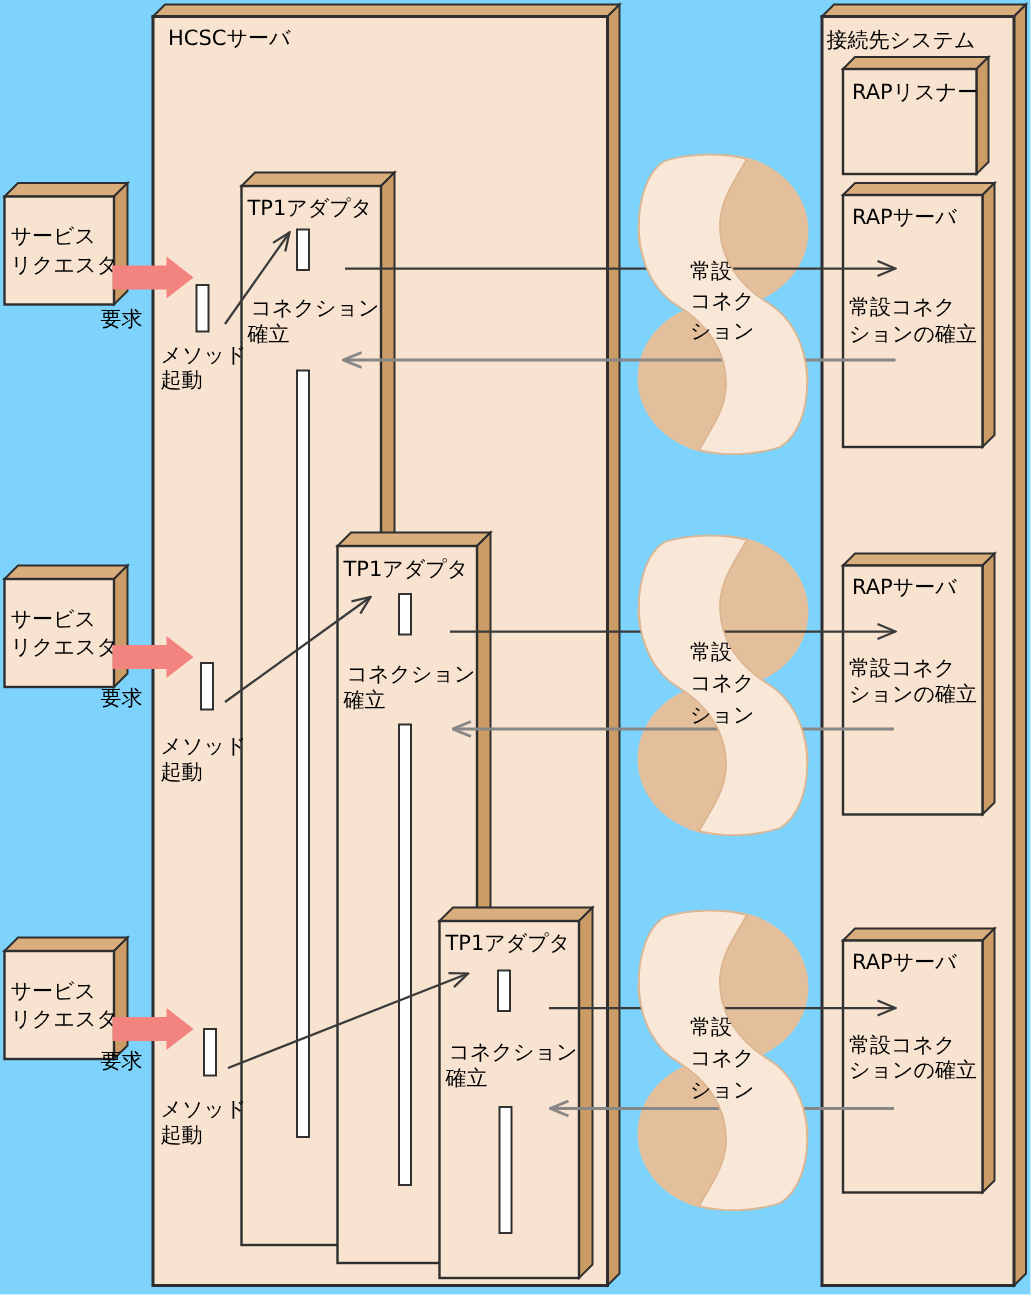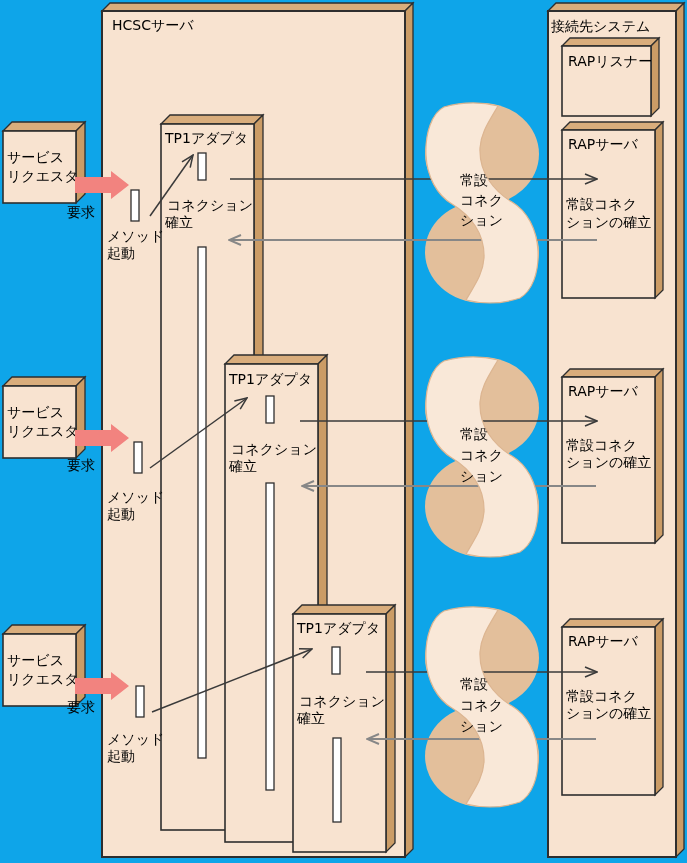--- a/index.html
+++ b/index.html
@@ -1,21 +1,21 @@
 <!DOCTYPE html>
 <html style="--c-front: #f8e3d0; --c-bevel-top: #d9ad7c; --c-bevel-side: #cb9c66; --c-outline: #2e2e2e; --c-slot: #ffffff; --c-band: #f9e8d8; --c-band-edge: #dcb591; --c-lobe: #e3bf9b; --c-arrow-dark: #3a3a3a; --c-arrow-gray: #878787; --c-pink: #f2837f;"><head>
 <meta charset="utf-8">
 <style>
   :root{
     --c-front:#f8e3d0; --c-bevel-top:#d9ad7c; --c-bevel-side:#cb9c66;
     --c-outline:#2e2e2e; --c-slot:#ffffff; --c-band:#f9e8d8; --c-band-edge:#dcb591;
     --c-lobe:#e3bf9b; --c-arrow-dark:#3a3a3a; --c-arrow-gray:#878787; --c-pink:#f2837f;
   }
   html,body{margin:0;padding:0;background:#fff;}
-  .stage{width:687px;height:863px;position:relative;background:#0ea5e9;}
+  .stage{width:687px;height:863px;position:relative;background:#7dd3fc;}
   svg{display:block;}
   text{font-family:"DejaVu Sans",sans-serif;font-size:14px;fill:#000;}
   .face-front{fill:var(--c-front);stroke:var(--c-outline);stroke-width:1.6;stroke-linejoin:miter;}
   .big-front{stroke-width:2;}
   .face-top{fill:var(--c-bevel-top);stroke:var(--c-outline);stroke-width:1.3;stroke-linejoin:miter;}
   .face-side{fill:var(--c-bevel-side);stroke:var(--c-outline);stroke-width:1.3;stroke-linejoin:miter;}
   .slot{fill:var(--c-slot);stroke:var(--c-outline);stroke-width:1.3;}
   .lobe{fill:var(--c-lobe);}
   .band{fill:var(--c-band);stroke:var(--c-band-edge);stroke-width:1.2;}
   .arrow-dark{stroke:var(--c-arrow-dark);stroke-width:1.5;fill:none;}

